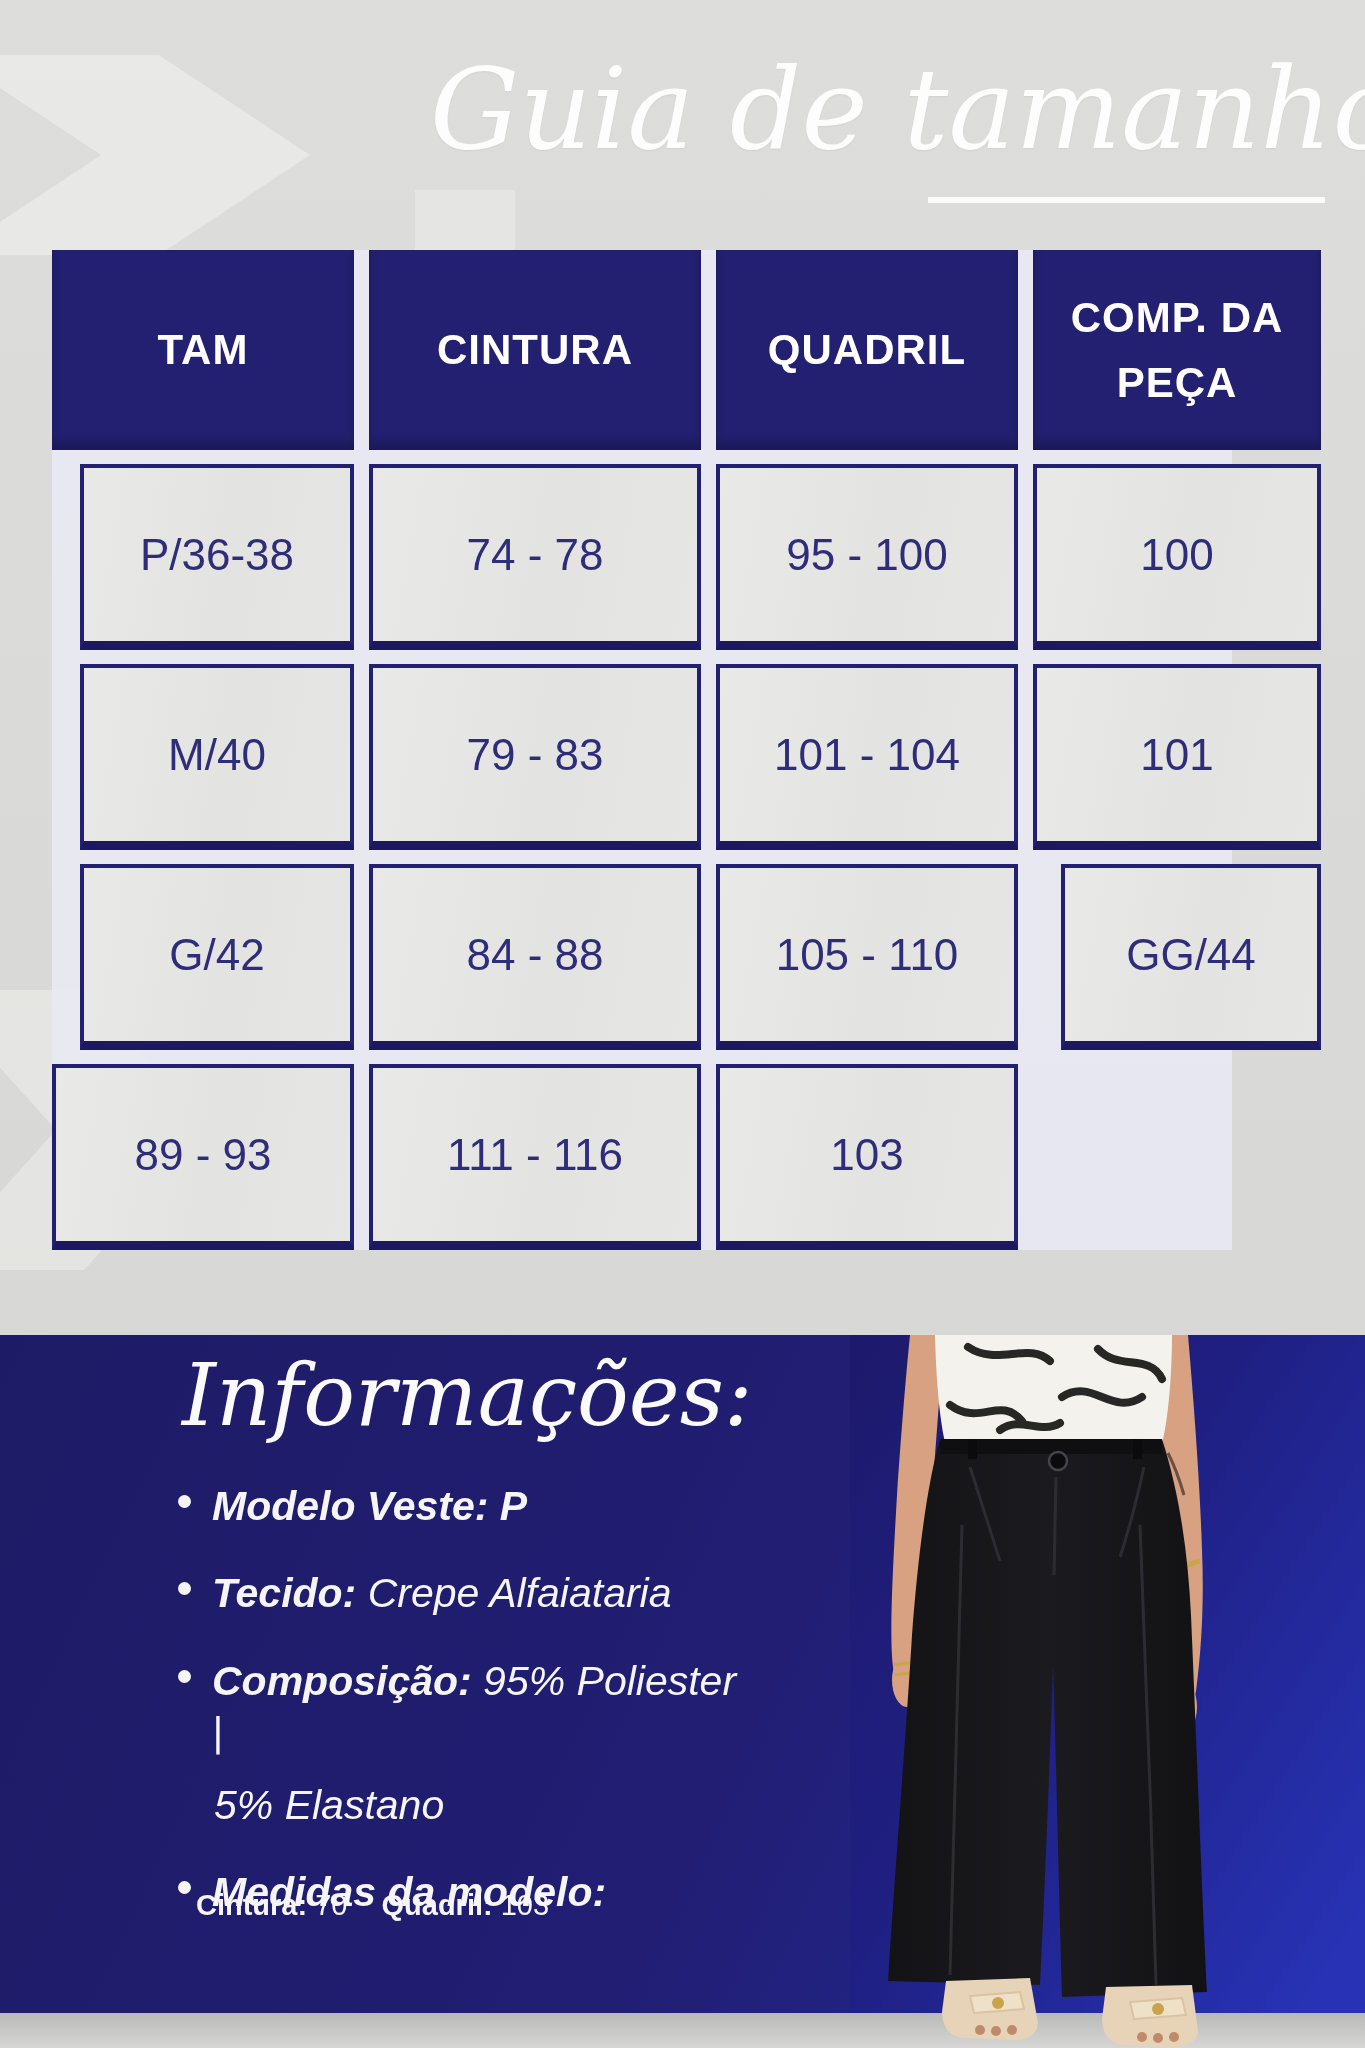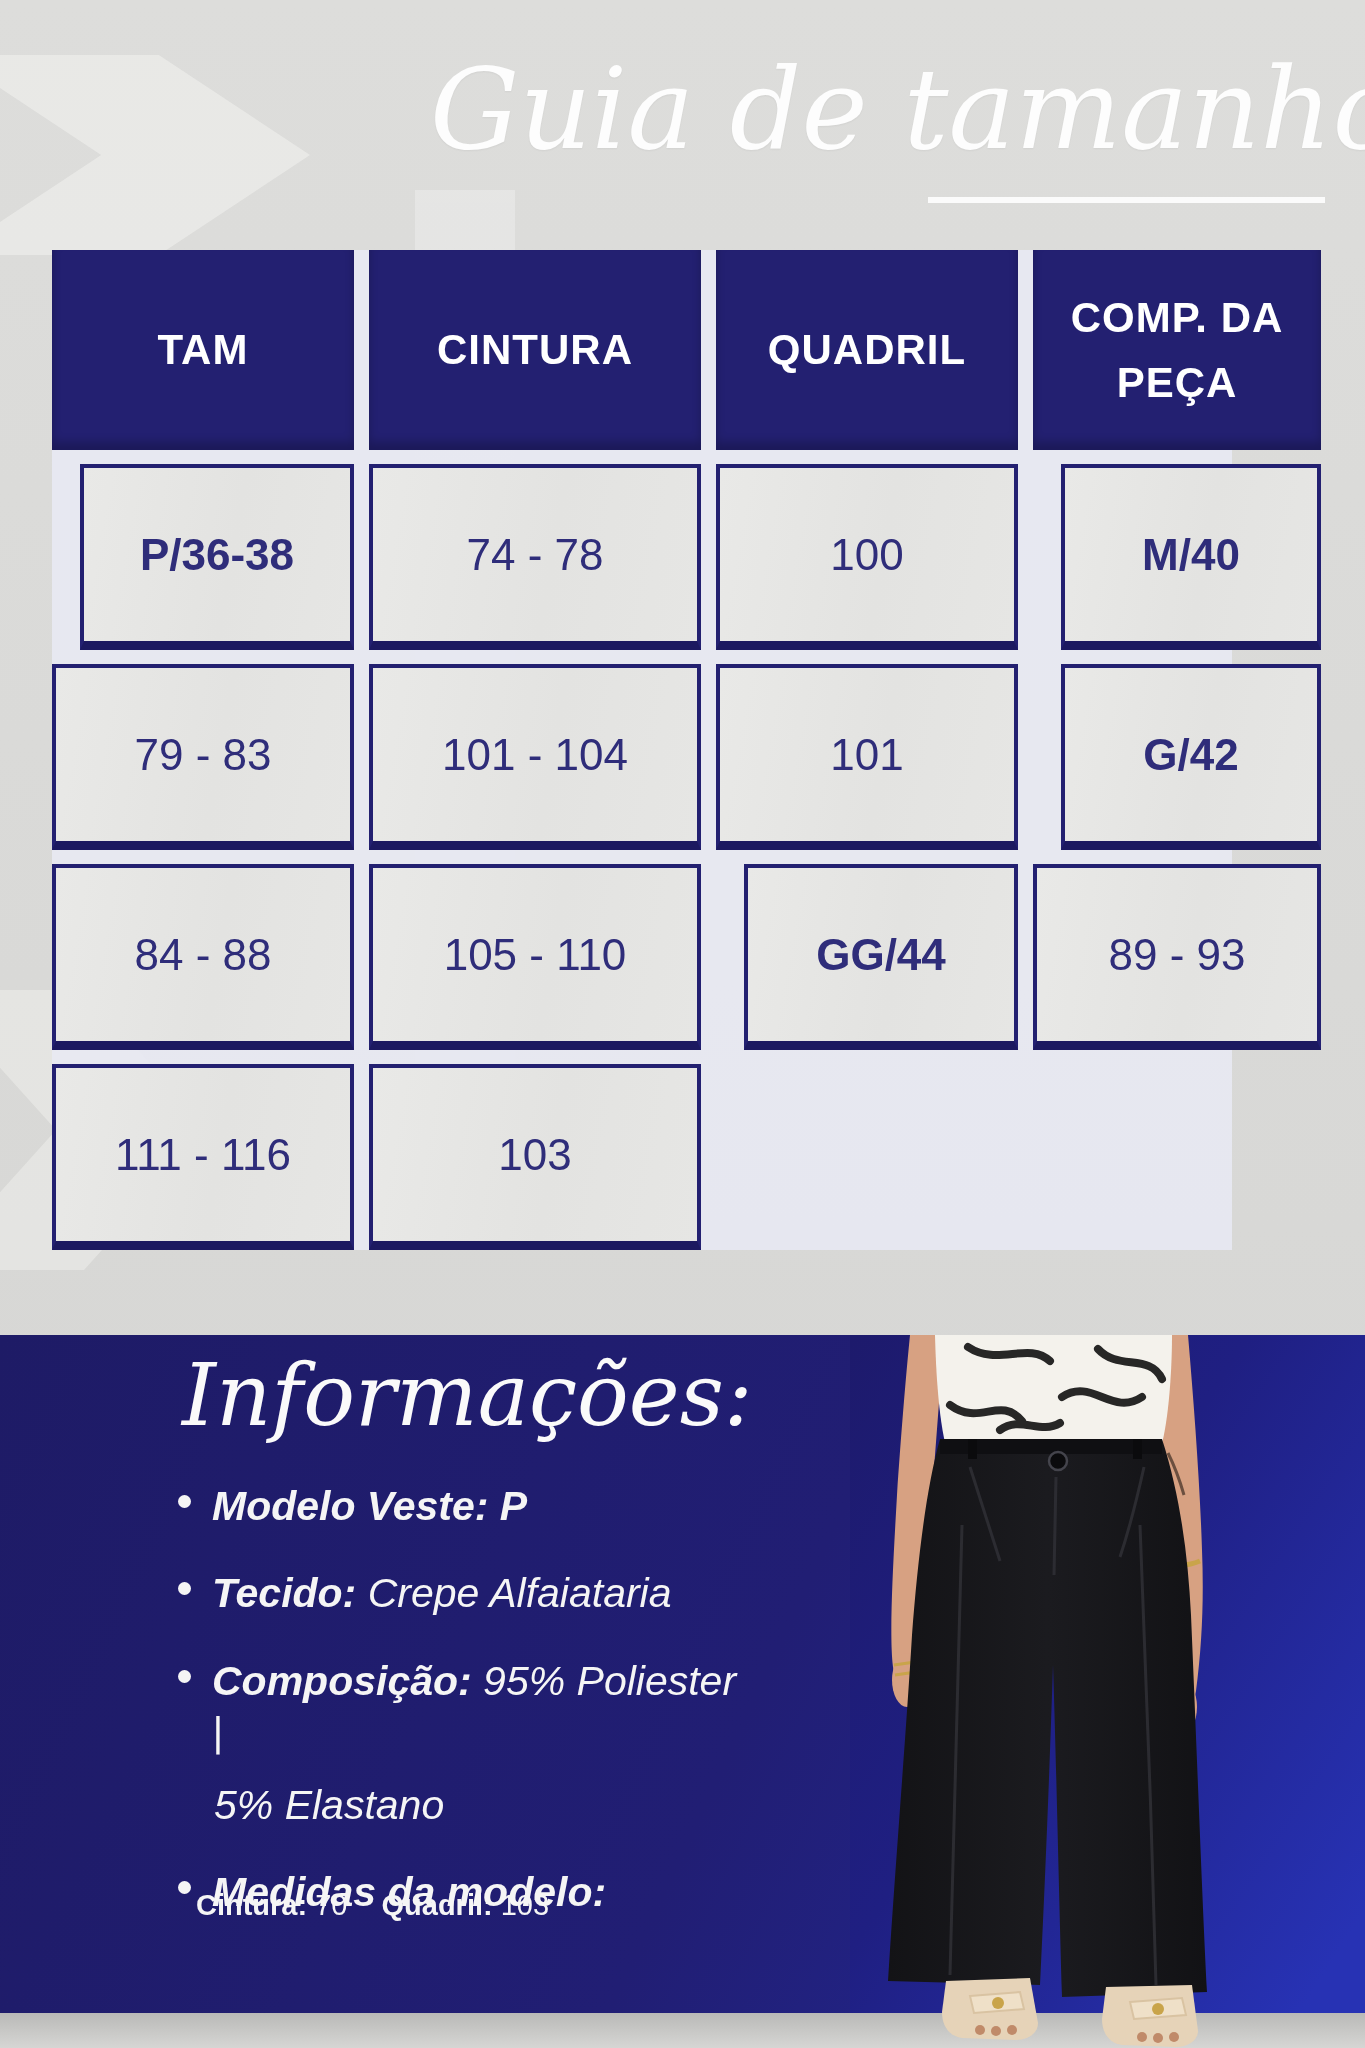--- a/index.html
+++ b/index.html
@@ -54,21 +54,21 @@
     padding:0 10px;box-sizing:border-box;
   }
   .td{
     height:186px;
     background:linear-gradient(100deg,#e9e9e7 0%,#e3e3e1 55%,#e6e6e4 100%);
     border:4px solid #232071;border-bottom:9px solid #1c1960;
     box-sizing:border-box;
     color:#2f2d7a;font-size:44px;
     display:flex;align-items:center;justify-content:center;text-align:center;
   }
-  .td.size-col{font-weight:700;margin-left:28px;}
+  .td.size-col{font-weight:400;margin-left:28px;}
   
   .info-section{
     position:absolute;left:0;top:1335px;width:1365px;height:678px;
     background:linear-gradient(115deg,#1e1b66 0%,#211e74 55%,#232a9c 100%);
   }
   .info-heading{
     position:absolute;left:182px;top:10px;
     font-family:"DejaVu Serif",serif;font-style:italic;font-weight:400;
     font-size:86px;color:#fafafa;white-space:nowrap;
   }
@@ -111,20 +111,21 @@
   <div class="title-underline"></div>
 
   <div class="size-table">
     <div class="th">TAM</div>
     <div class="th">CINTURA</div>
     <div class="th">QUADRIL</div>
     <div class="th">COMP. DA PEÇA</div>
 
     <div class="td size-col">P/36-38</div>
     <div class="td">74 - 78</div>
+    <div class="td">95 - 100</div>
     <div class="td">100</div>
 
     <div class="td size-col">M/40</div>
     <div class="td">79 - 83</div>
     <div class="td">101 - 104</div>
     <div class="td">101</div>
 
     <div class="td size-col">G/42</div>
     <div class="td">84 - 88</div>
     <div class="td">105 - 110</div>

